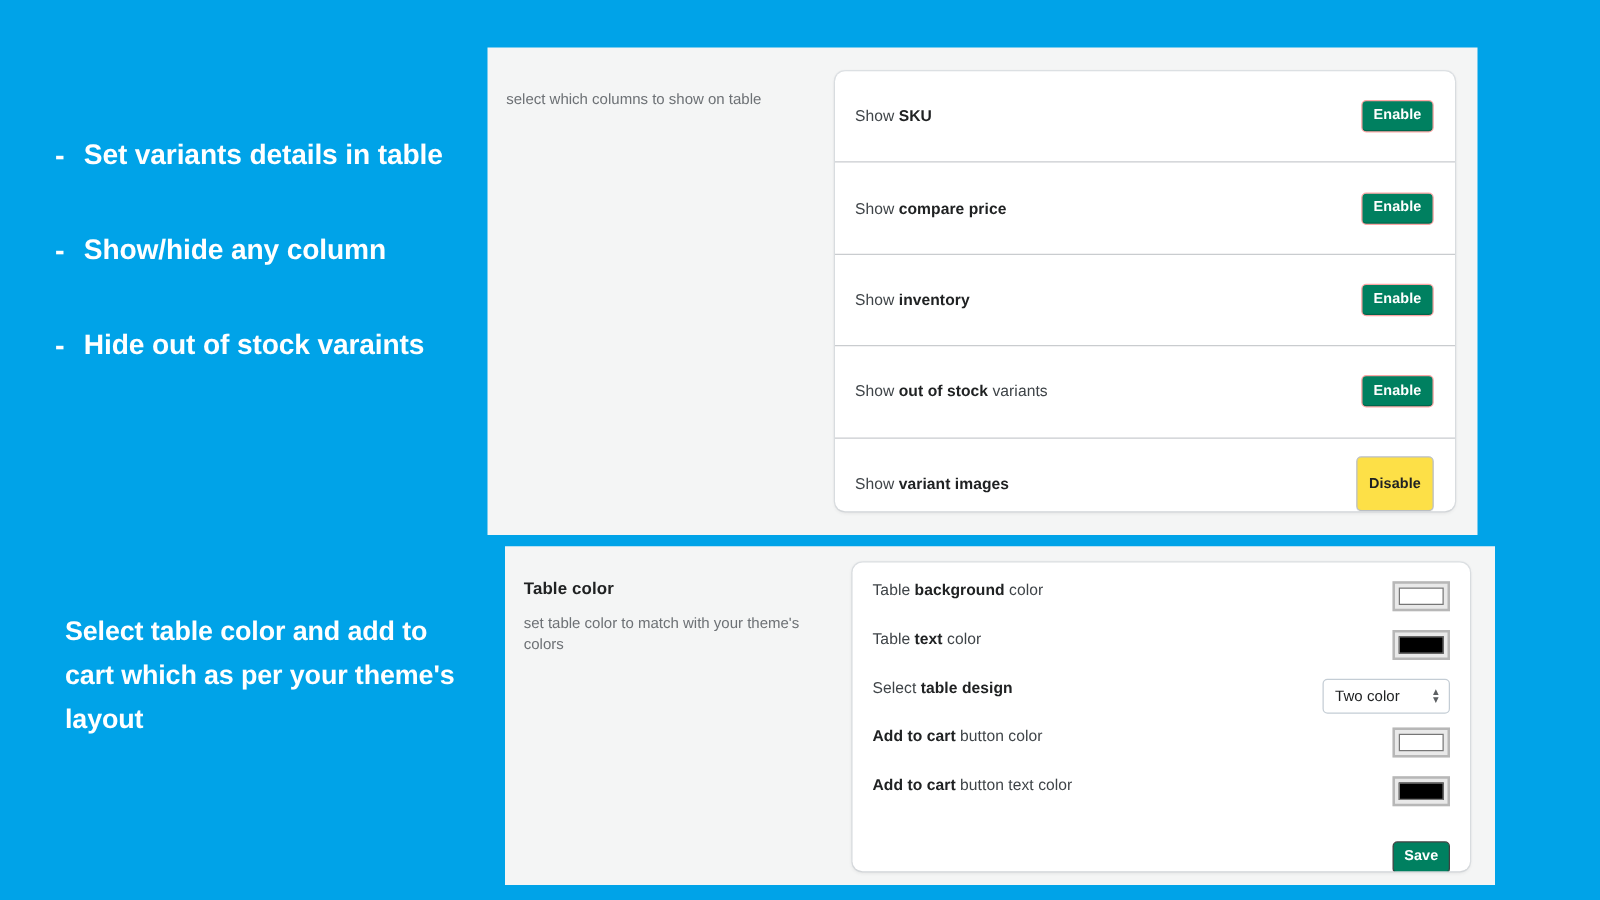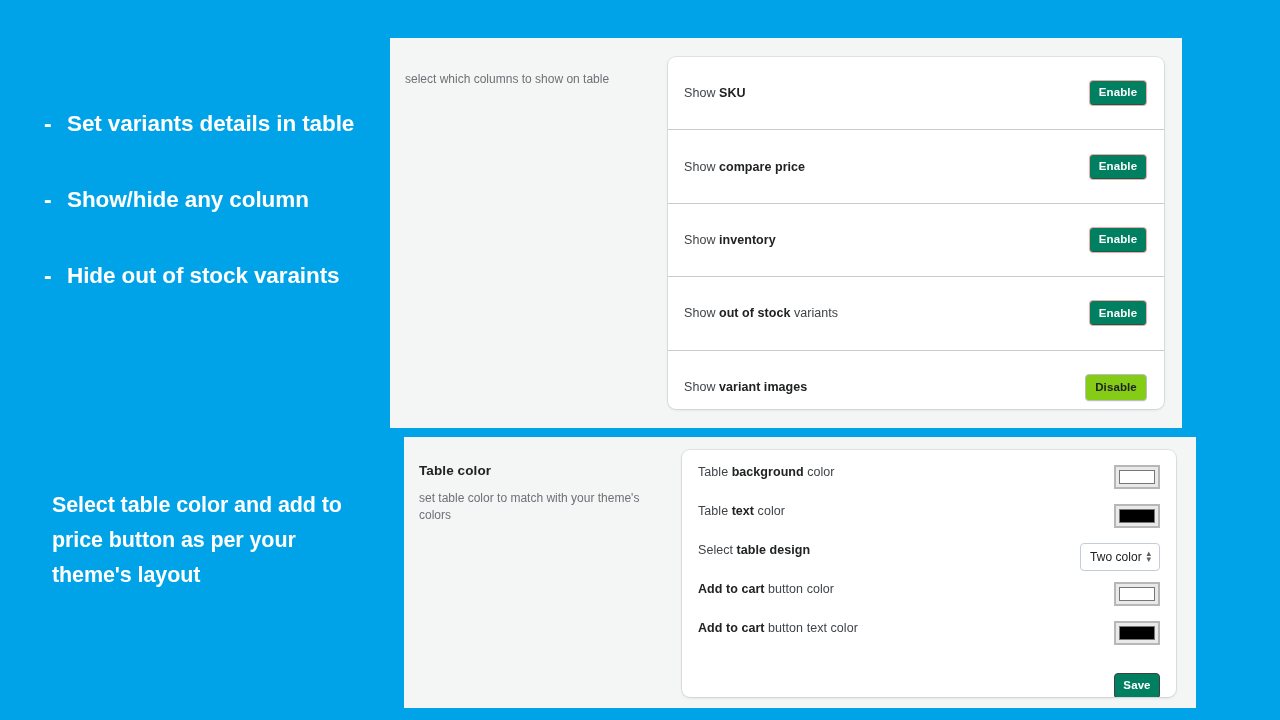--- a/index.html
+++ b/index.html
@@ -162,25 +162,25 @@
   }
   .btn-primary {
     background: #008060;
     border: 1px solid #fca5a5;
     color: #ffffff;
     width: 58px;
     height: 26px;
     box-shadow: inset 0 -1px 0 rgba(0,0,0,0.2);
   }
   .btn-default {
-    background: #84cc16;
+    background: #fde047;
     border: 1px solid #babec3;
     color: #202223;
     width: 62px;
-    height: 27px;
+    height: 44px;
     box-shadow: 0 1px 0 rgba(0,0,0,0.05);
   }
   .btn-save {
     background: #008060;
     border: 1px solid #404040;
     color: #ffffff;
     width: 46px;
     height: 26px;
     box-shadow: inset 0 -1px 0 rgba(0,0,0,0.2);
   }
@@ -208,21 +208,21 @@
   }
   .swatch-fill {
     width: 36px;
     height: 14px;
     border: 1px solid #767676;
     box-sizing: border-box;
   }
 
   .select-wrap {
     position: relative;
-    width: 80px;
+    width: 102px;
     height: 28px;
     border: 1px solid #c4cdd5;
     border-radius: 4px;
     background: #ffffff;
     display: flex;
     align-items: center;
     box-sizing: border-box;
     cursor: pointer;
   }
   .select-value {
@@ -269,21 +269,21 @@
         <div class="bullet-text">Show/hide any column</div>
       </div>
 
       <div class="bullet">
         <div class="bullet-dash">-</div>
         <div class="bullet-text">Hide out of stock varaints</div>
       </div>
 
     </div>
 
-    <div class="promo-note">Select table color and add to price button as per your theme's layout</div>
+    <div class="promo-note">Select table color and add to cart which as per your theme's layout</div>
   </div>
 
   <div class="app-panel top">
 
     <div class="section-head" style="top:33px;">
       <p class="section-sub">select which columns to show on table</p>
     </div>
 
     <div class="card settings-card">
 

